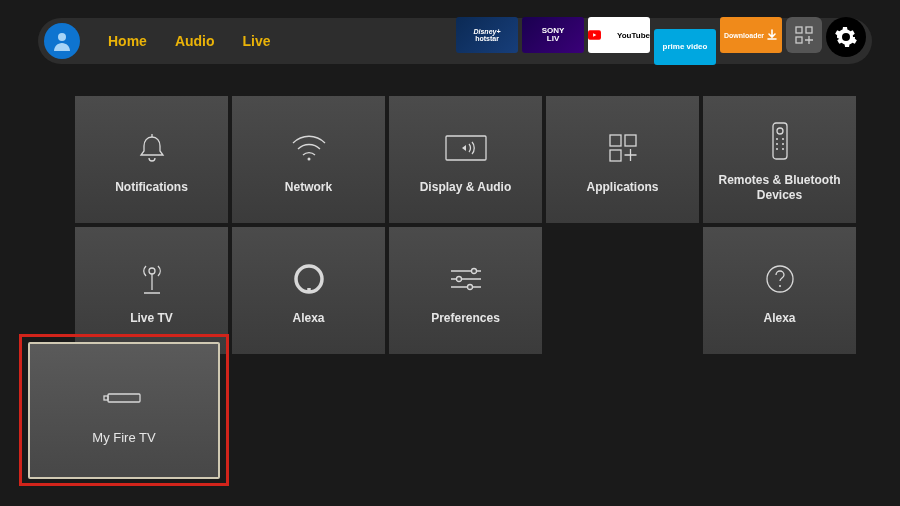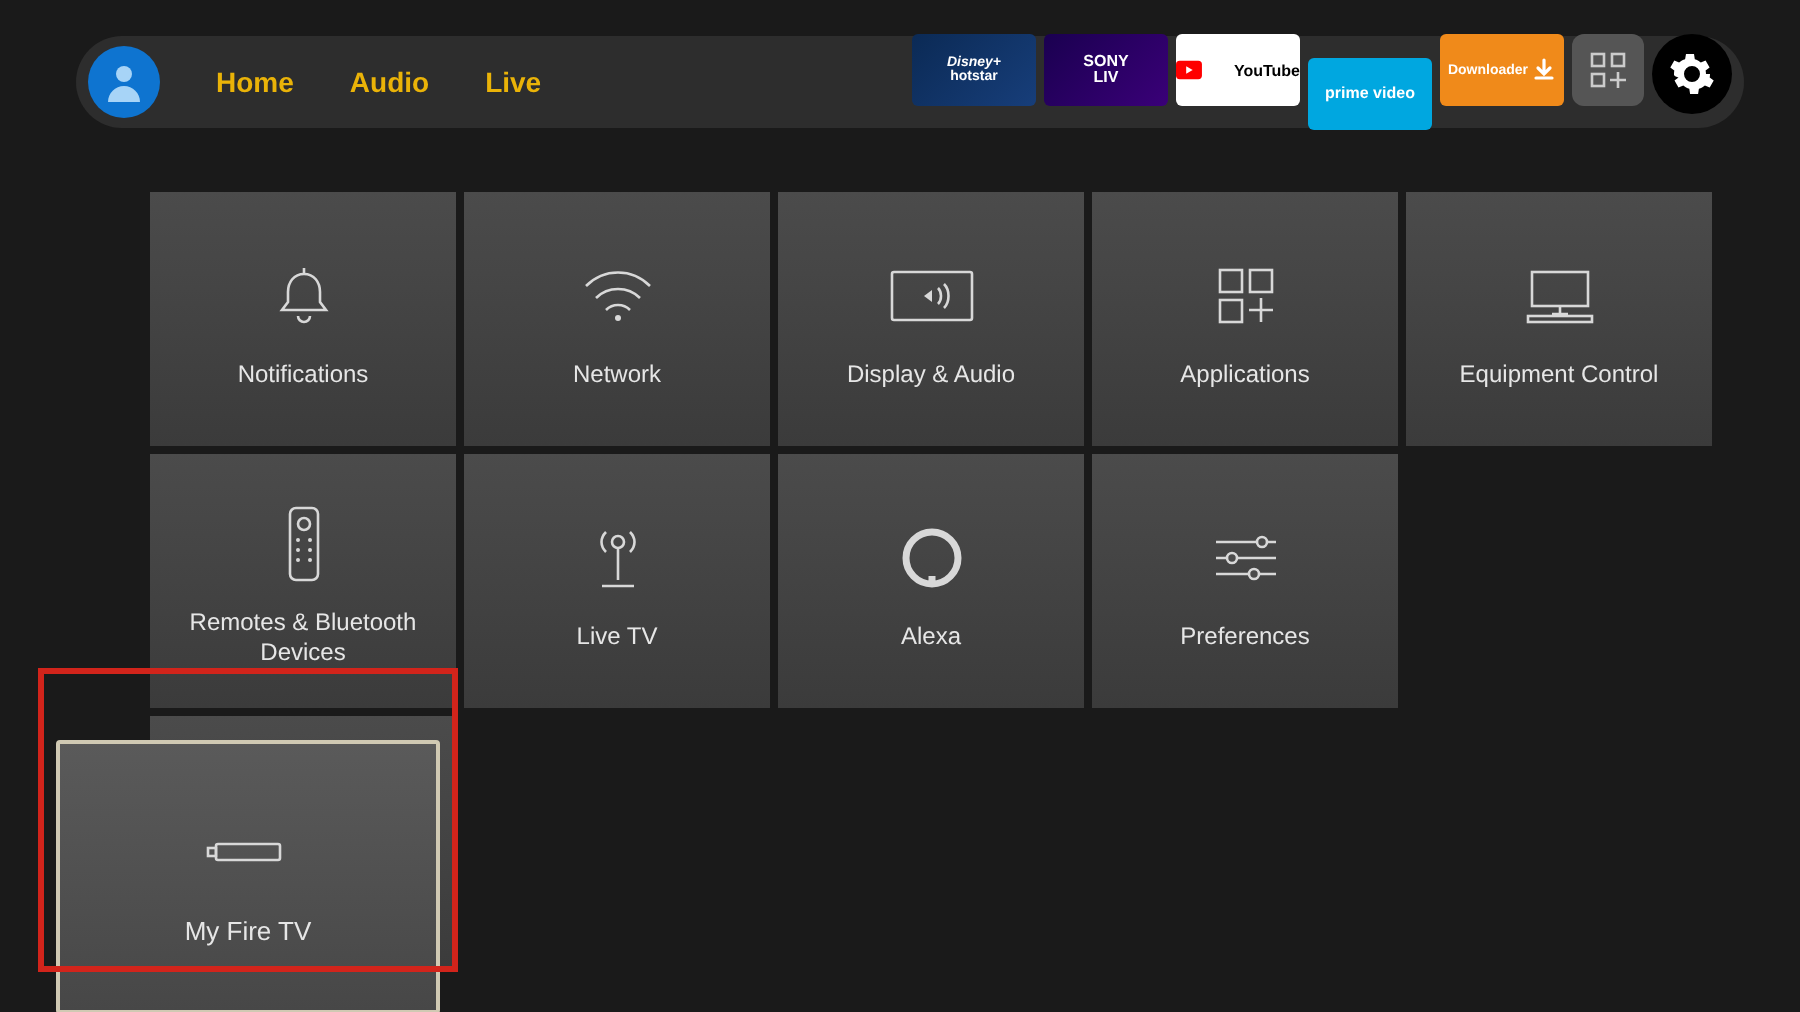--- a/index.html
+++ b/index.html
@@ -52,20 +52,21 @@
     display:flex; align-items:center; justify-content:center;
   }
 
   .grid {
     position: absolute;
     top: 96px; left: 75px;
     display: grid;
     grid-template-columns: repeat(5, 153px);
     grid-template-rows: repeat(3, 127px);
     gap: 4px;
+    font-weight: bold;
   }
   .tile {
     background: linear-gradient(180deg,#4b4b4b 0%, #3b3b3b 100%);
     display: flex; flex-direction: column; align-items: center; justify-content: center;
     text-align: center;
     color: #e6e6e6;
     cursor: pointer;
   }
   .tile-icon { height: 48px; display:flex; align-items:center; justify-content:center; margin-bottom: 8px; }
   .tile-label { font-size: 12px; line-height: 1.25; padding: 0 8px; }
@@ -79,21 +80,20 @@
     z-index: 50;
   }
   .tile.selected {
     position: absolute;
     top: 342px; left: 28px;
     width: 192px; height: 137px;
     background: linear-gradient(180deg,#5a5a5a,#474747);
     border: 2px solid #d0c9b3;
     border-radius: 2px;
     z-index: 40;
-    margin-top: 28px;
   }
   .tile.selected .tile-label { font-size: 13px; }
 
   .placeholder-13 { visibility: hidden; }
 
   .stroke-icon { stroke:#d8d8d8; stroke-width:1.3; fill:none; }
 </style>
 </head>
 <body>
 
@@ -190,30 +190,20 @@
       <svg width="32" height="32" viewBox="0 0 32 32" class="stroke-icon">
           <rect x="3" y="3" width="11" height="11"></rect>
           <rect x="18" y="3" width="11" height="11"></rect>
           <rect x="3" y="18" width="11" height="11"></rect>
           <path d="M23.5 17v12M17.5 23h12"></path>
         </svg>
     </div>
     <div class="tile-label">Applications</div>
   </div>
 
-  <div class="tile">
-    <div class="tile-icon">
-      <svg width="38" height="30" viewBox="0 0 38 30" class="stroke-icon">
-          <rect x="5" y="3" width="28" height="17"></rect>
-          <path d="M15 24h8M19 20v4"></path>
-          <rect x="3" y="25" width="32" height="3"></rect>
-        </svg>
-    </div>
-    <div class="tile-label">Equipment Control</div>
-  </div>
 
   <div class="tile">
     <div class="tile-icon">
       <svg width="18" height="40" viewBox="0 0 18 40" class="stroke-icon">
           <rect x="2" y="2" width="14" height="36" rx="3"></rect>
           <circle cx="9" cy="10" r="3"></circle>
           <circle cx="6" cy="18" r="1" fill="#d8d8d8" stroke="none"></circle>
           <circle cx="12" cy="18" r="1" fill="#d8d8d8" stroke="none"></circle>
           <circle cx="6" cy="23" r="1" fill="#d8d8d8" stroke="none"></circle>
           <circle cx="12" cy="23" r="1" fill="#d8d8d8" stroke="none"></circle>

